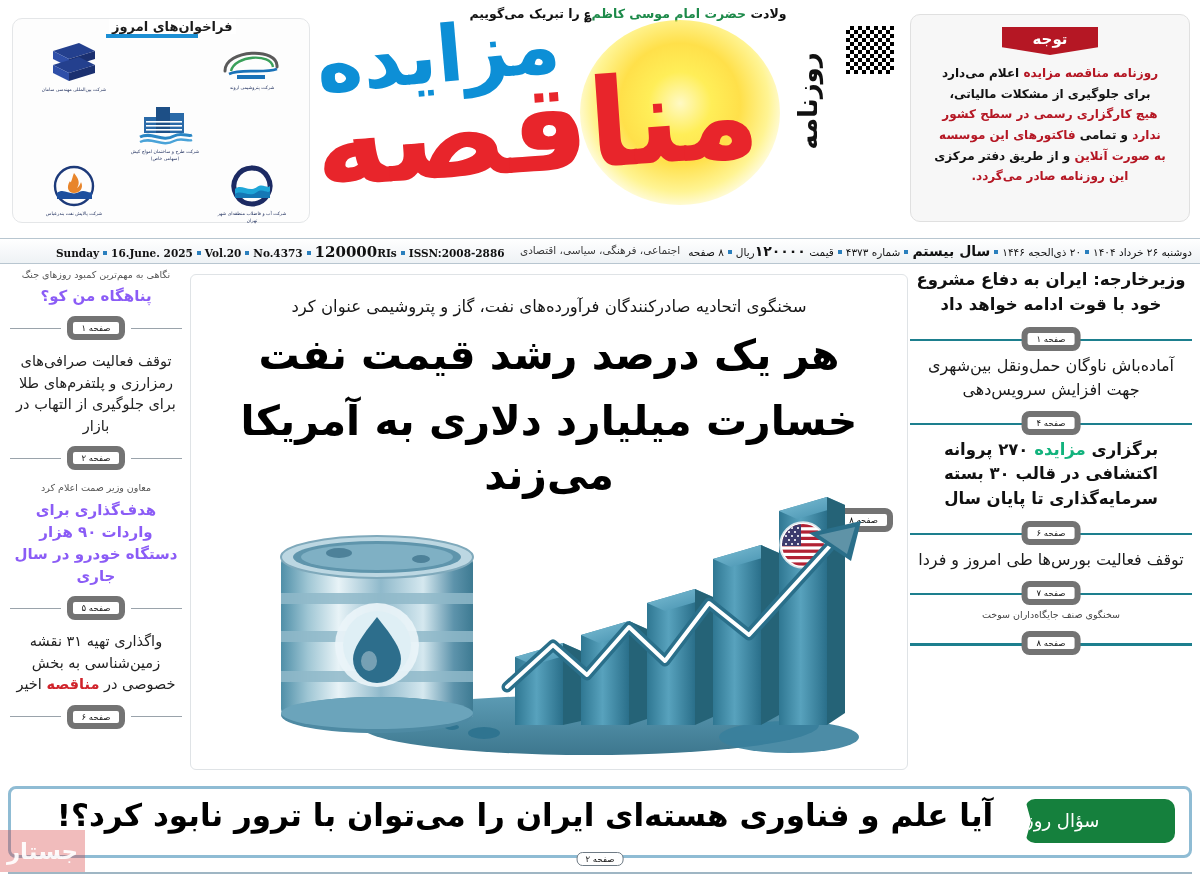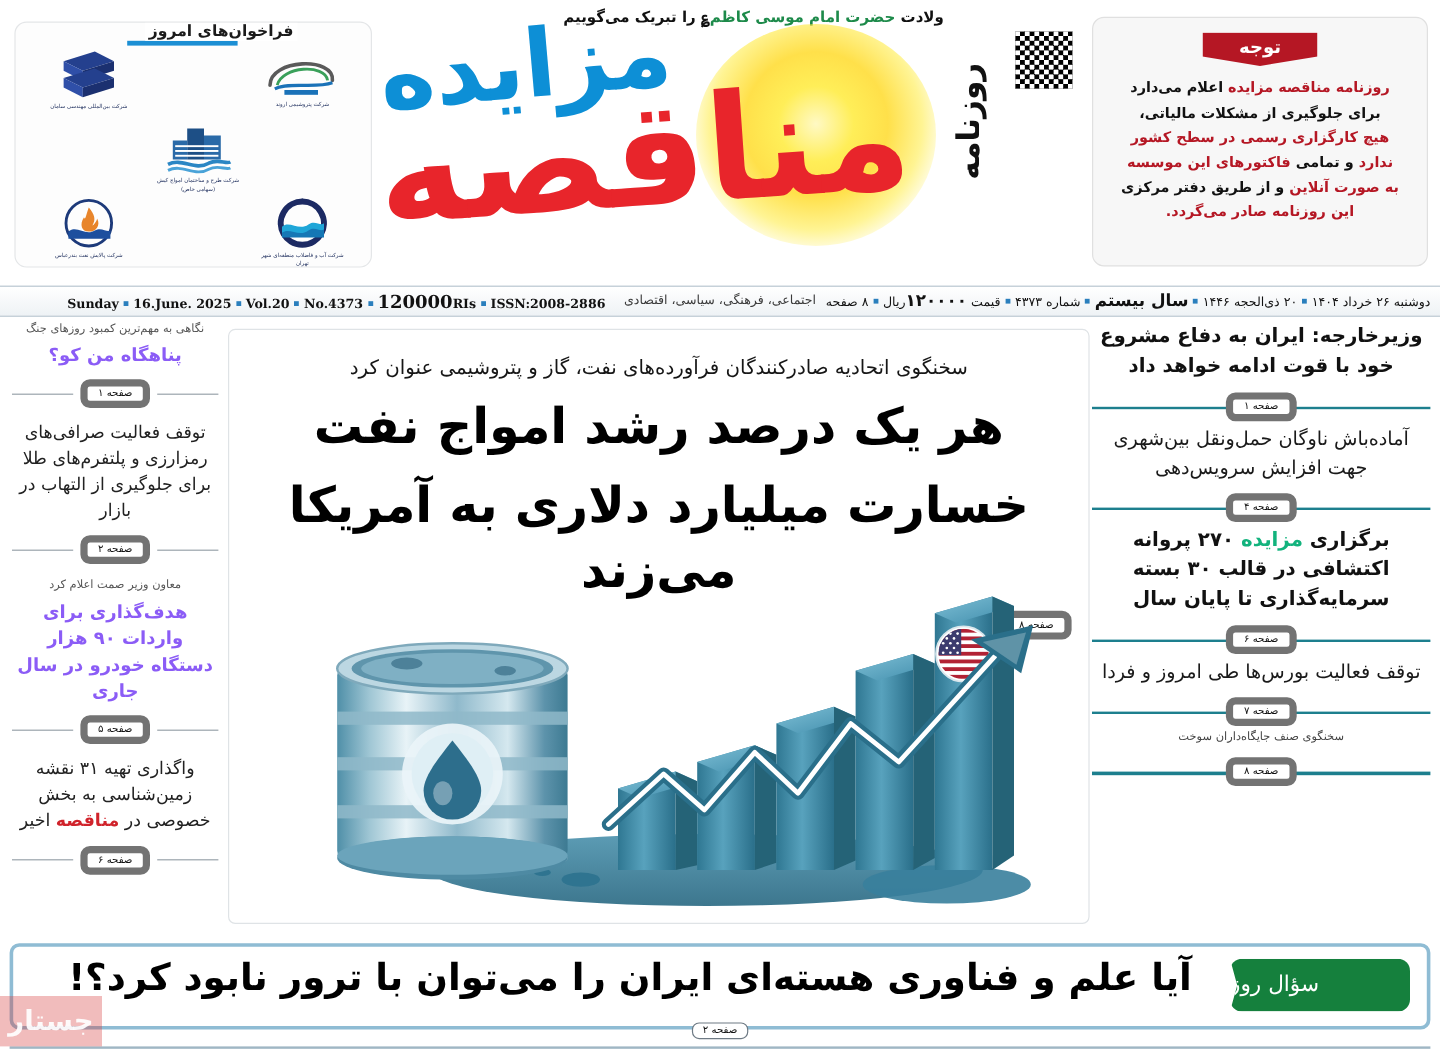--- a/index.html
+++ b/index.html
@@ -42,21 +42,20 @@
     position: absolute;
     left: 96px;
     top: 0px;
     font-size: 13px;
     font-weight: bold;
     color: #1b1b1b;
     white-space: nowrap;
     z-index: 5;
     background: #fff;
     padding: 0 3px;
-    margin-left: 12px;
   }
   .calls-underline {
     position: absolute;
     left: 93px;
     top: 15px;
     width: 92px;
     height: 4px;
     background: #1c8fd4;
     z-index: 5;
   }
@@ -607,21 +606,21 @@
       </div>
       <div class="pagerule">
         <span class="ln"></span>
         <span class="pagebadge">صفحه ۶</span>
         <span class="ln"></span>
       </div>
     </div>
 
     <div class="col-center">
       <div class="lead-kicker">سخنگوی اتحادیه صادرکنندگان فرآورده‌های نفت، گاز و پتروشیمی  عنوان کرد</div>
-      <div class="lead-head">هر یک درصد رشد امواج نفت</div>
+      <div class="lead-head">هر یک درصد رشد قیمت نفت</div>
       <div class="lead-head">خسارت میلیارد دلاری به آمریکا می‌زند</div>
       <div class="lead-page">
         <span class="pagebadge">صفحه ۸</span>
       </div>
 
       <svg class="art" viewBox="0 0 718 290" preserveAspectRatio="xMidYMax meet">
         <defs>
           <linearGradient id="barrelG" x1="0" y1="0" x2="1" y2="0">
             <stop offset="0%" stop-color="#4f8fa8"></stop>
             <stop offset="14%" stop-color="#9fc6d4"></stop>

